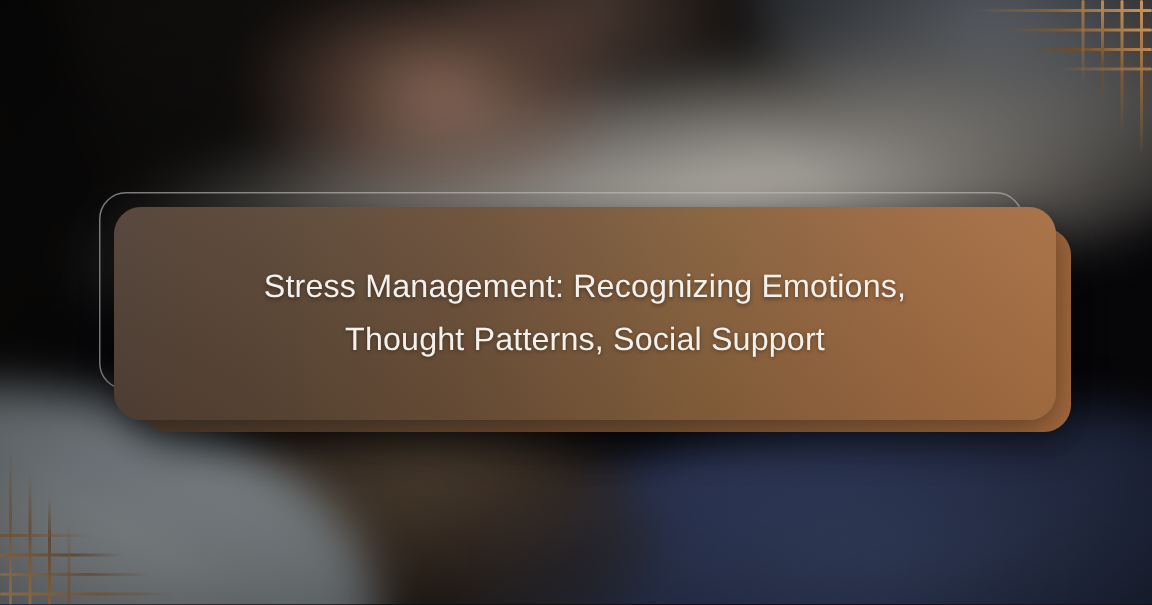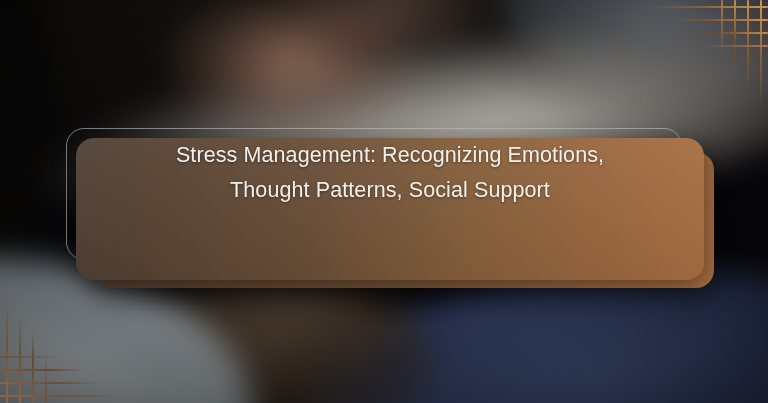--- a/index.html
+++ b/index.html
@@ -112,21 +112,21 @@
     position:absolute; left:10px; top:10px; width:628px; height:142px;
     border-radius:18px;
     background:linear-gradient(96deg,
         #514036 0%,
         #584434 14%,
         #6b4f38 38%,
         #86603c 62%,
         #9b6840 82%,
         #a97043 100%);
     box-shadow:0 6px 22px rgba(0,0,0,0.38);
-    display:flex; align-items:flex-start; justify-content:center;
+    display:flex; align-items:center; justify-content:center;
   }
   .card-main::after{
     content:""; position:absolute; inset:0; border-radius:18px;
     background:linear-gradient(180deg, rgba(255,255,255,0.045) 0%, rgba(0,0,0,0.07) 100%);
     pointer-events:none;
   }
 
   .title {
     position:relative; z-index:2;
     color:#f4f1ec;

